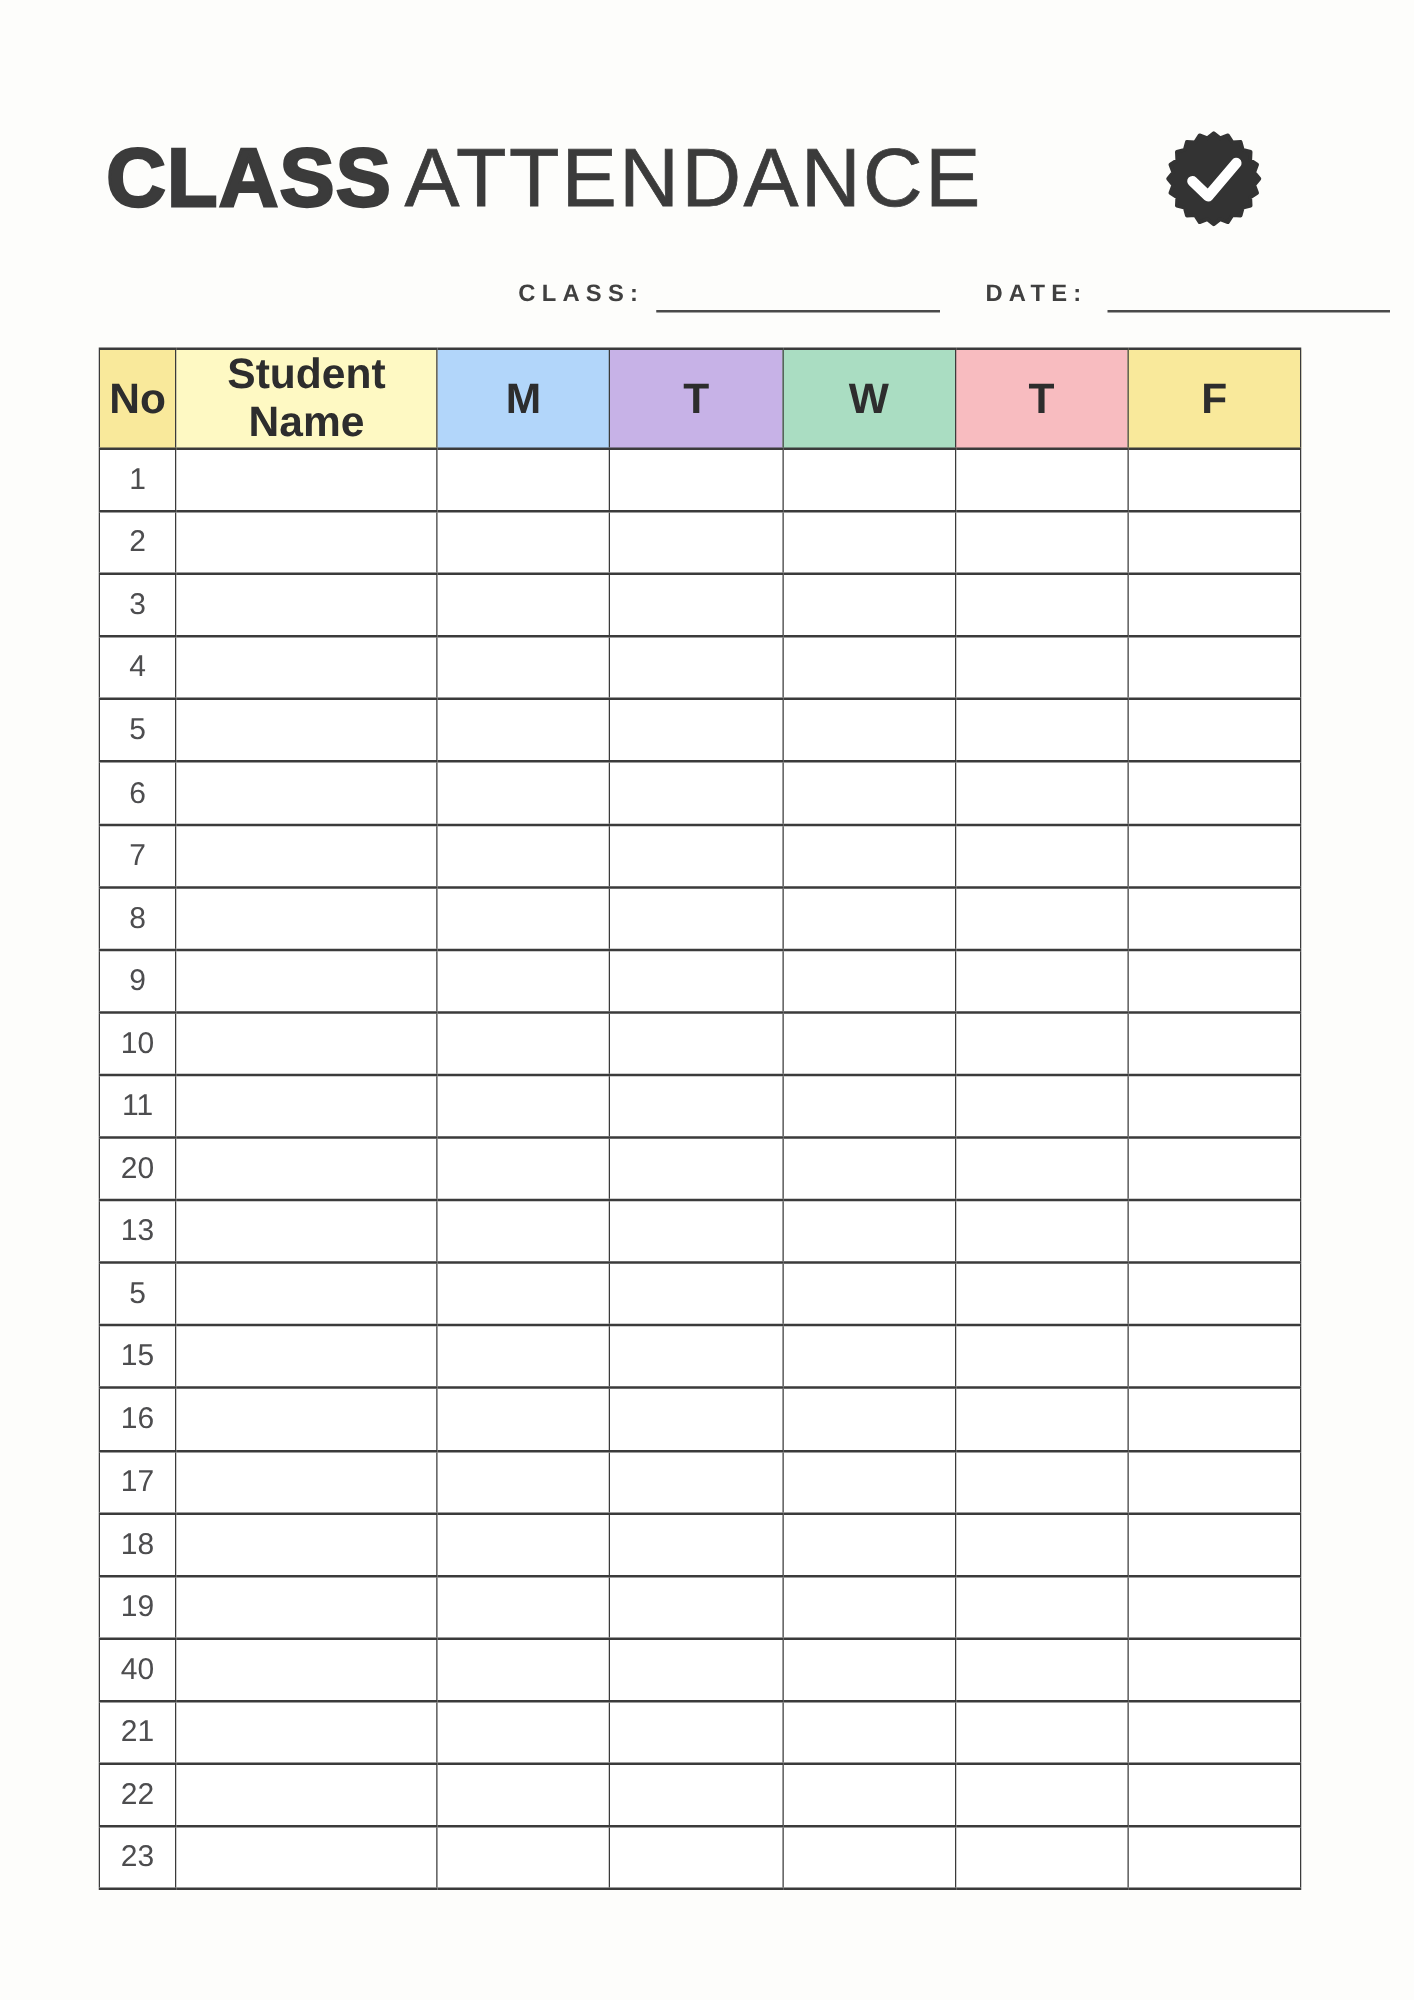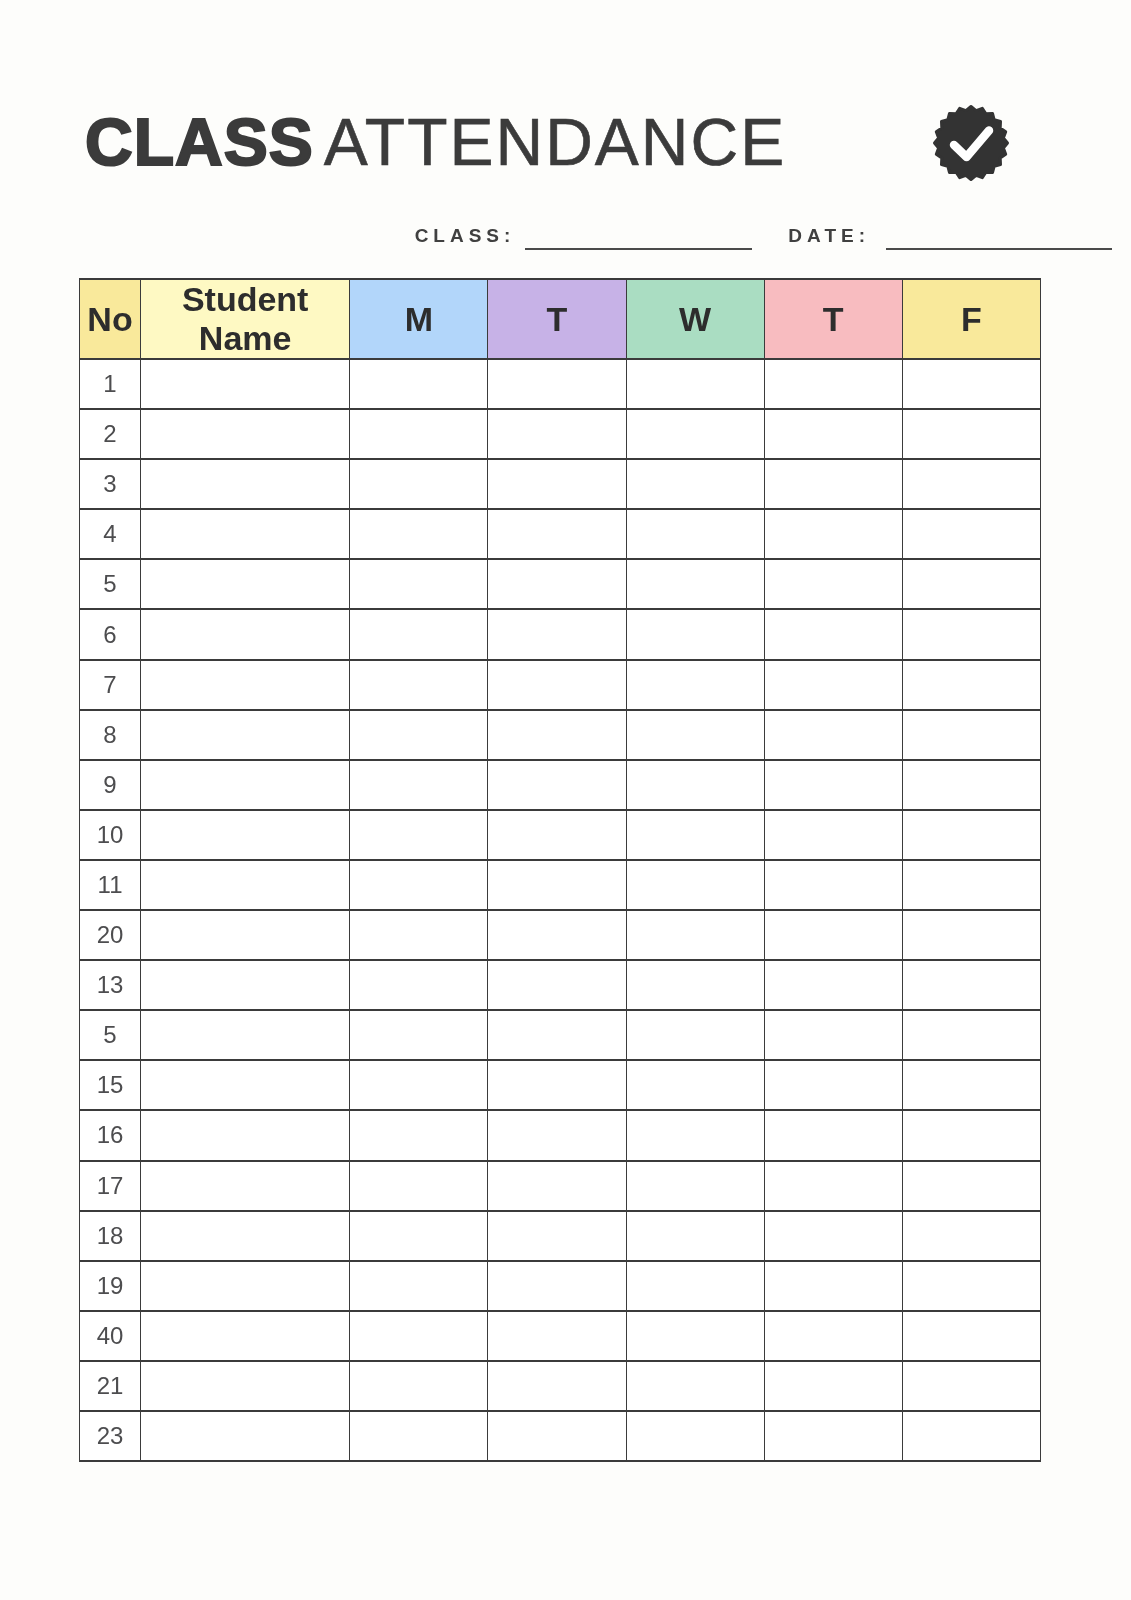--- a/index.html
+++ b/index.html
@@ -250,20 +250,29 @@
         <tr>
           <td class="cell-no">21</td>
           <td></td>
           <td></td>
           <td></td>
           <td></td>
           <td></td>
           <td></td>
         </tr>
         <tr>
+          <td class="cell-no">22</td>
+          <td></td>
+          <td></td>
+          <td></td>
+          <td></td>
+          <td></td>
+          <td></td>
+        </tr>
+        <tr>
           <td class="cell-no">23</td>
           <td></td>
           <td></td>
           <td></td>
           <td></td>
           <td></td>
           <td></td>
         </tr>
       </tbody>
   </table>

